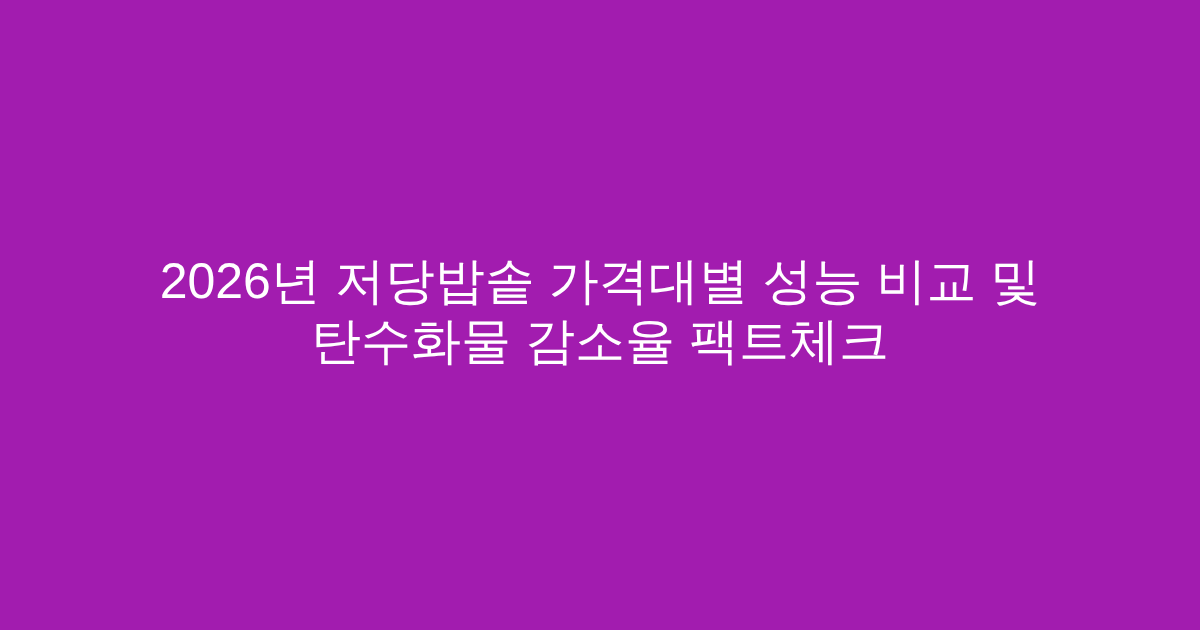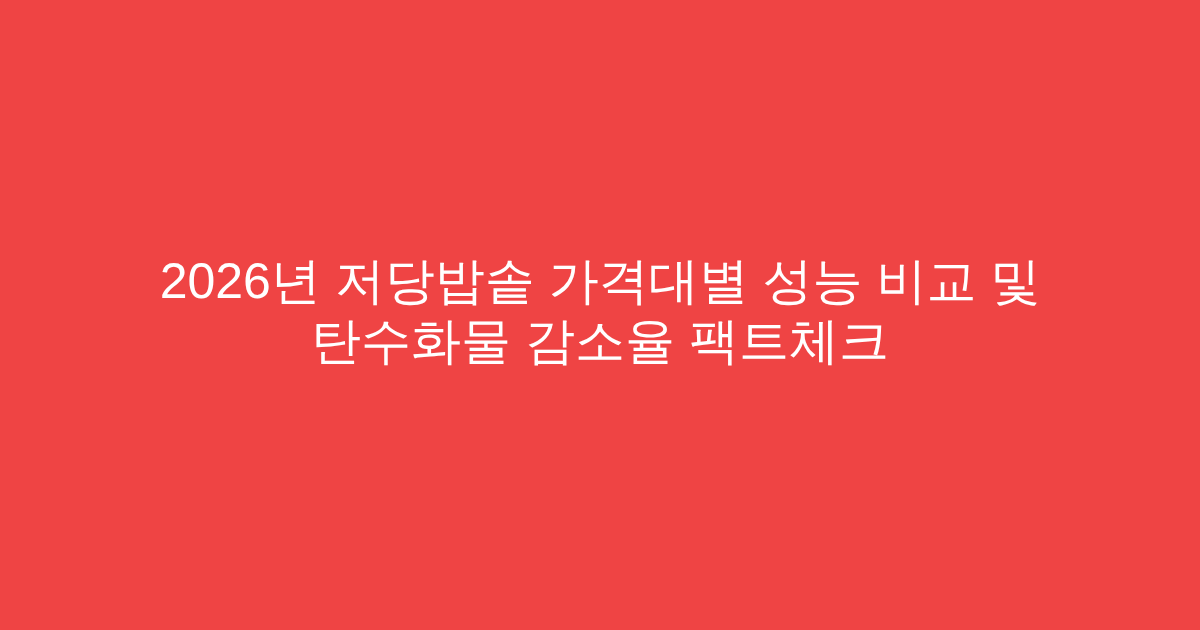--- a/index.html
+++ b/index.html
@@ -42,17 +42,17 @@
     line-height: 60px;
     letter-spacing: 0px;
     word-break: keep-all;
     white-space: normal;
     text-rendering: geometricPrecision;
   }
 </style>
 </head>
 <body>
 
-<div id="cover-card" style="background-color: #ef4444;">
+<div id="cover-card" style="background-color: #a21caf;">
   <div id="title-block">
     <h1 id="cover-title" style="color: rgb(255, 255, 255);">2026년 저당밥솥 가격대별 성능 비교 및 탄수화물 감소율 팩트체크</h1>
   </div>
 </div>
 
 </body></html>

